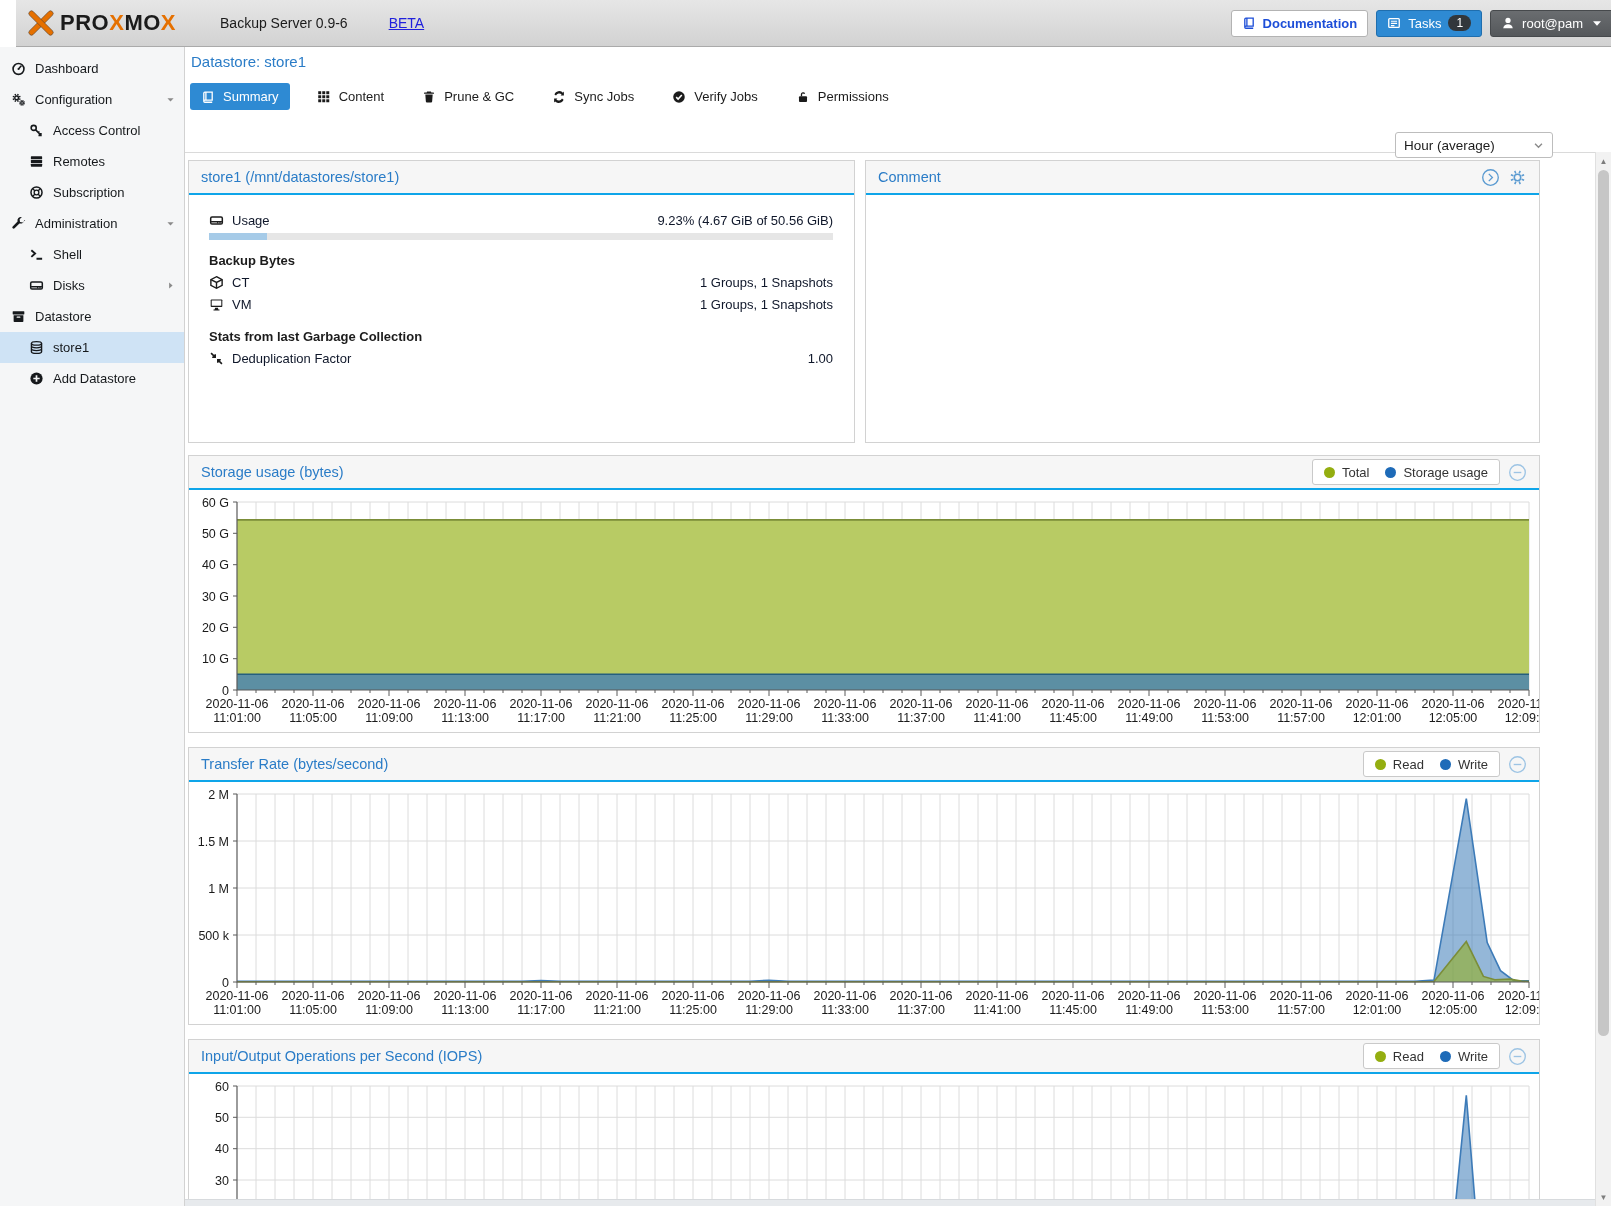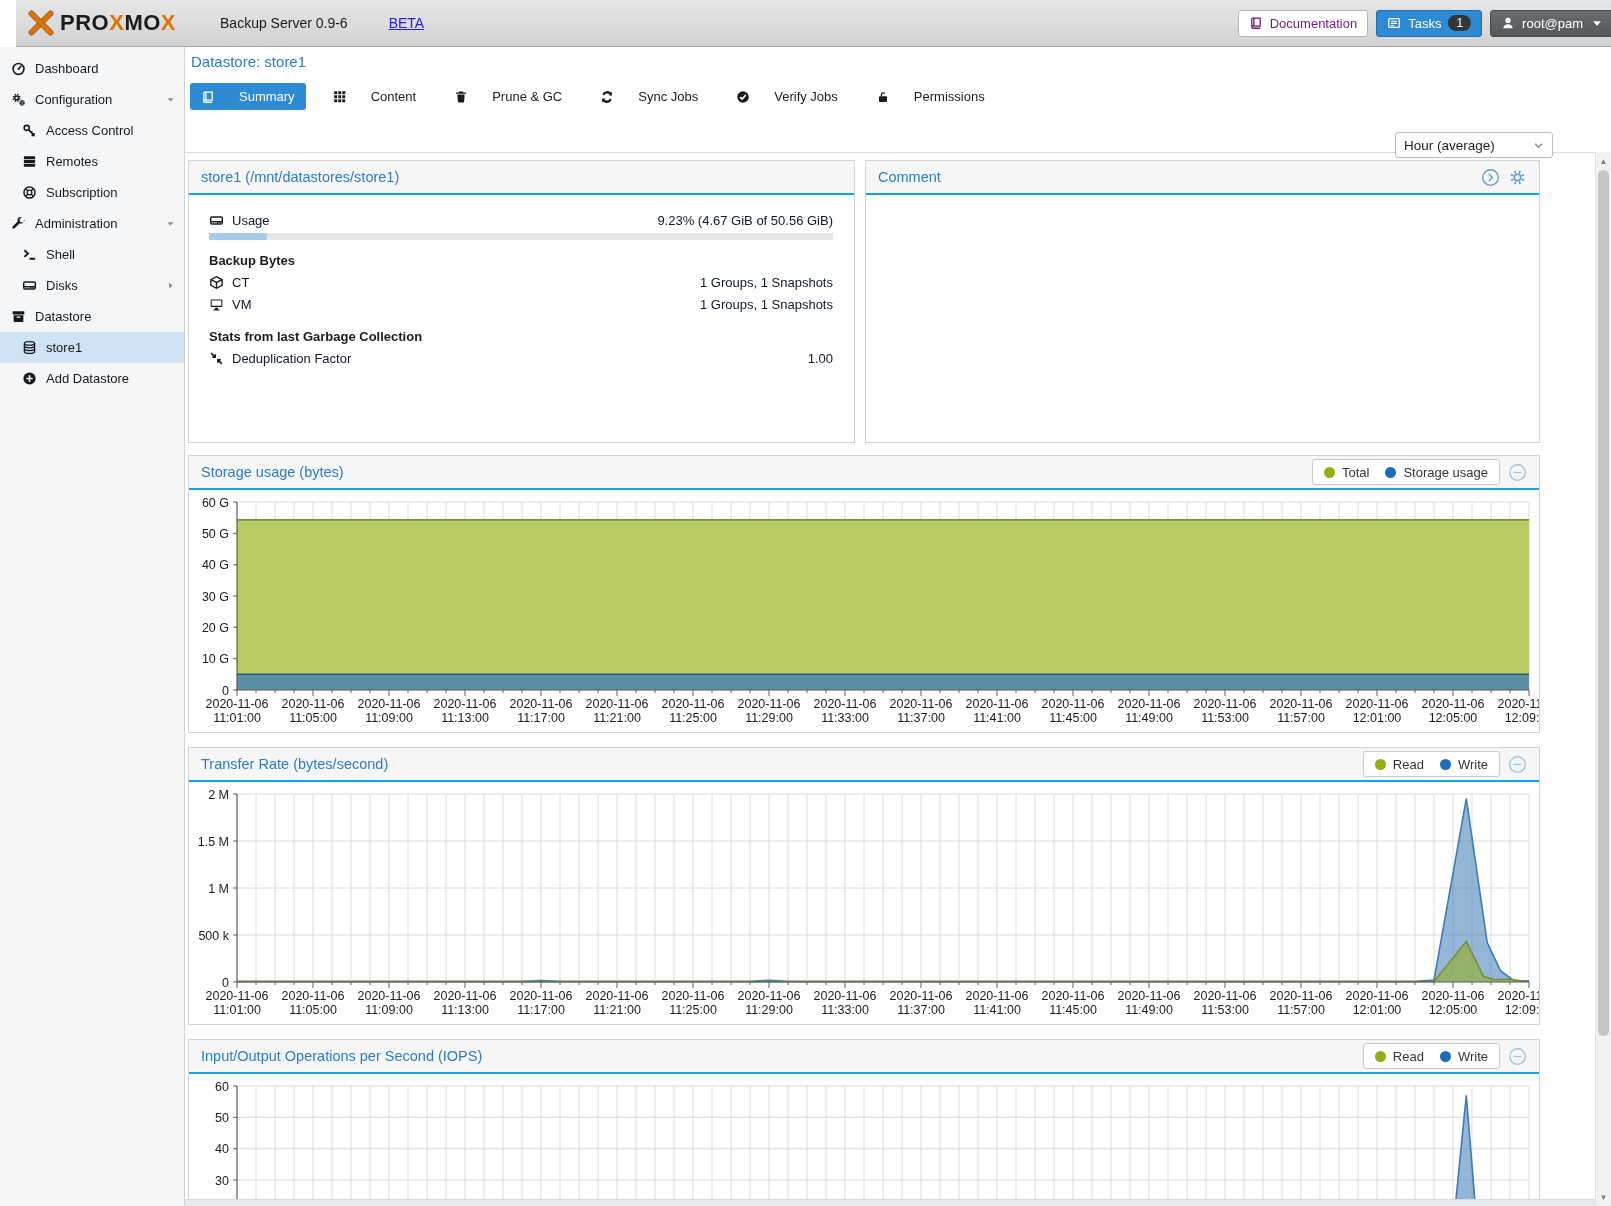--- a/index.html
+++ b/index.html
@@ -12,41 +12,41 @@
           display:flex;align-items:center;box-sizing:border-box;padding:0 12px 0 10px;gap:34px;}
   .logo{display:flex;align-items:center;gap:4px;}
   .logo-text{font-size:22px;font-weight:bold;letter-spacing:.5px;color:#1b1b1b;}
   .logo-text .ox{color:#E57000;}
   .product{font-size:14px;margin-left:10px;color:#1b1b1b;}
   .beta{font-size:14px;margin-left:7px;color:#2020dd;text-decoration:underline;cursor:pointer;}
   .tb-right{margin-left:auto;display:flex;align-items:center;gap:8px;}
   .btn{height:27px;display:inline-flex;align-items:center;gap:7px;padding:0 10px;
        border-radius:3px;font-size:13px;cursor:pointer;box-sizing:border-box;}
   .btn svg{width:14px;height:14px;}
-  .btn-doc{background:#fff;border:1px solid #b3b3b3;color:#701a75;}
+  .btn-doc{background:#fff;border:1px solid #b3b3b3;color:#1d4ed8;font-weight:bold;}
   .btn-tasks{background:#2e8ad3;border:1px solid #1f6eae;color:#fff;}
   .badge{background:#32373c;color:#fff;border-radius:9px;padding:1px 8px;font-size:12px;}
   .btn-user{background:linear-gradient(#6a6d70,#55585b);border:1px solid #46494c;color:#fff;}
   .caret-dn{width:10px;height:10px;}
   
   .sidebar{position:absolute;left:0;top:47px;width:185px;bottom:0;background:#f5f6f7;
            border-right:1px solid #d2d2d2;box-sizing:border-box;padding-top:6px;}
   .sb-item{height:31px;display:flex;align-items:center;padding-left:11px;font-size:13px;
            color:#16191c;position:relative;cursor:pointer;}
-  .sb-item.lvl1{padding-left:22px;}
+  .sb-item.lvl1{padding-left:29px;}
   .sb-item.selected{background:#cfe3f5;}
   .sb-ic{width:16px;height:16px;margin-right:8px;display:flex;color:#16191c;flex:none;}
   .sb-ic svg{width:15px;height:15px;}
   .sb-caret{position:absolute;right:8px;color:#8a8a8a;width:11px;height:11px;}
   
   .main{position:absolute;left:185px;top:47px;right:0;bottom:0;background:#fff;}
   .main-head{position:absolute;left:0;top:0;right:16px;height:105px;border-bottom:1px solid #dadada;}
   .page-title{position:absolute;left:6px;top:6px;font-size:15px;color:#2a7cc7;}
   .tabs{position:absolute;left:5px;top:36px;height:27px;display:flex;gap:16px;}
-  .tab{display:inline-flex;align-items:center;gap:24px;padding:0 11px;border-radius:3px;
+  .tab{display:inline-flex;align-items:center;gap:8px;padding:0 11px;border-radius:3px;
        font-size:13px;color:#1b1b1b;cursor:pointer;}
   .tab svg{width:14px;height:14px;}
   .tab.active{background:#2e8ad3;color:#fff;}
   .toolbar{position:absolute;left:0;right:0;top:82px;height:34px;}
   .range-select{position:absolute;right:42px;top:3px;width:158px;height:26px;background:#fff;
        border:1px solid #bdbdbd;border-radius:3px;display:flex;align-items:center;
        font-size:13.5px;color:#1c1c1c;padding:0 8px;box-sizing:border-box;cursor:pointer;}
   .range-select .caret{margin-left:auto;color:#8a8a8a;width:11px;height:11px;}
   .content{position:absolute;left:0;top:105px;right:16px;bottom:0;}
   

